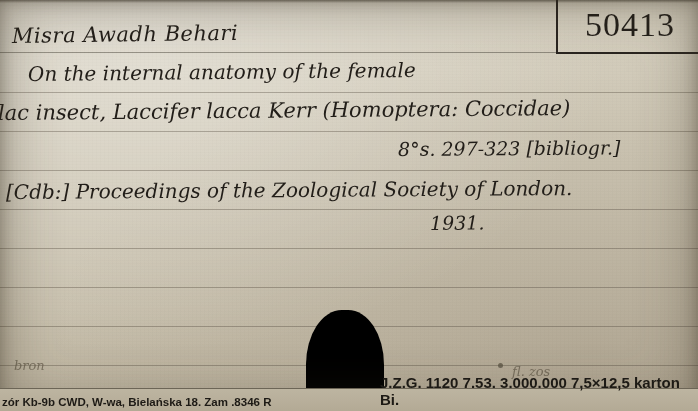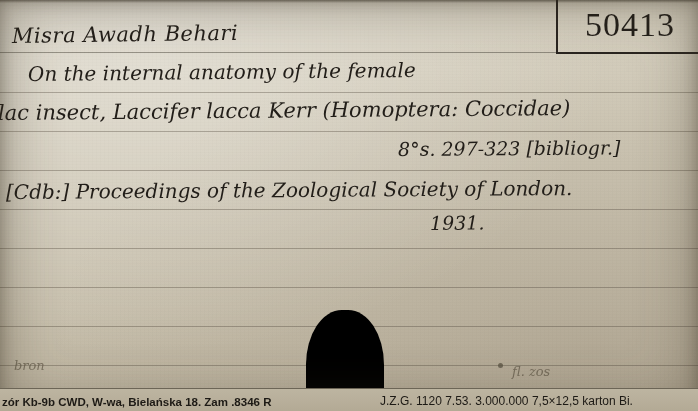--- a/index.html
+++ b/index.html
@@ -78,21 +78,21 @@
     position:absolute;left:0;bottom:0;width:698px;height:22px;
     background:linear-gradient(180deg,#bdb5a1,#b3aa95);
     border-top:1px solid rgba(50,44,34,0.55);
   }
   #footer-left{
     position:absolute;left:2px;bottom:3px;
     font-family:"Liberation Sans", sans-serif;font-size:11.5px;color:#1d1a15;font-weight:600;
   }
   #footer-right{
     position:absolute;left:380px;bottom:3px;
-    font-family:"Liberation Sans", sans-serif;font-size:12px;color:#1d1a15;
+    font-family:"Liberation Sans", sans-serif;font-size:15px;color:#1d1a15;font-weight:bold;
   }
   .edge-dark{
     position:absolute;left:0;top:0;width:698px;height:3px;
     background:linear-gradient(180deg, rgba(40,34,24,0.5), rgba(40,34,24,0));
   }
 </style>
 </head>
 <body>
 
 <div id="card">

